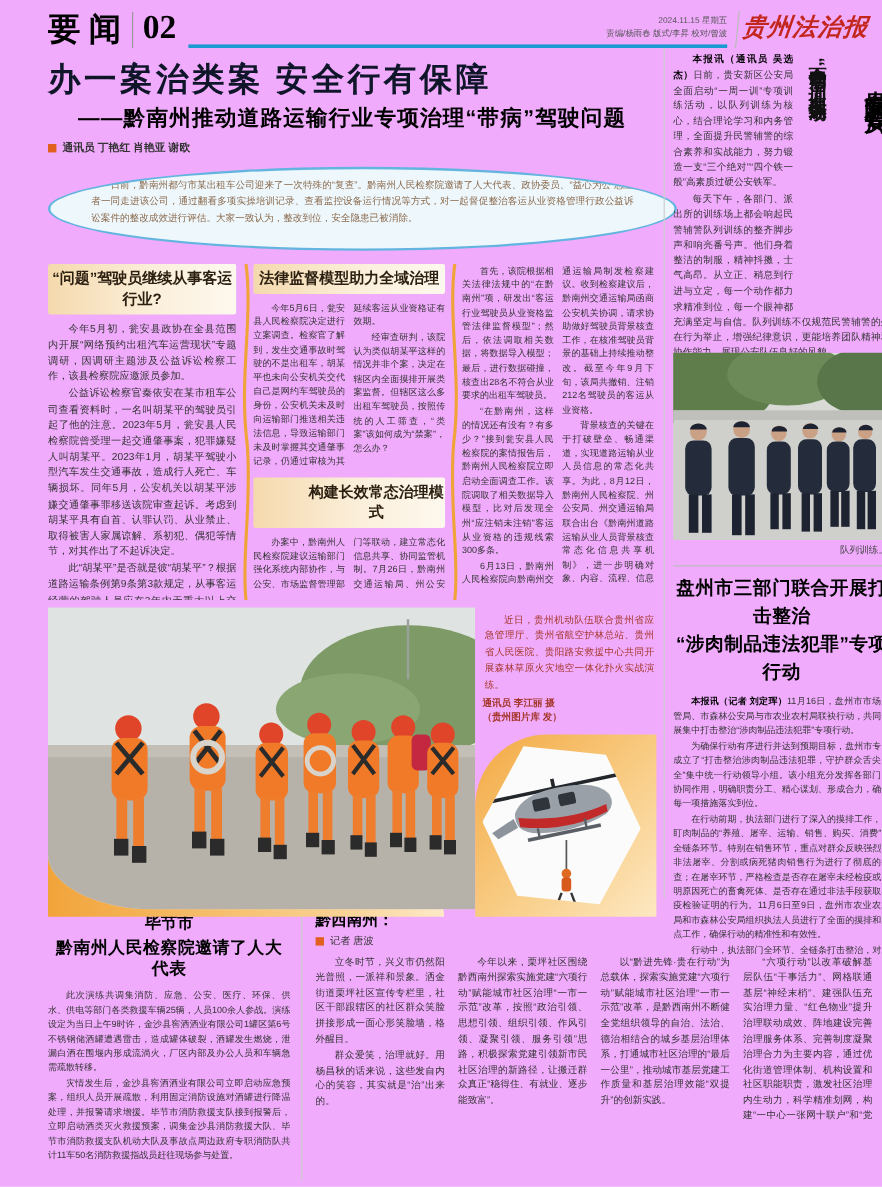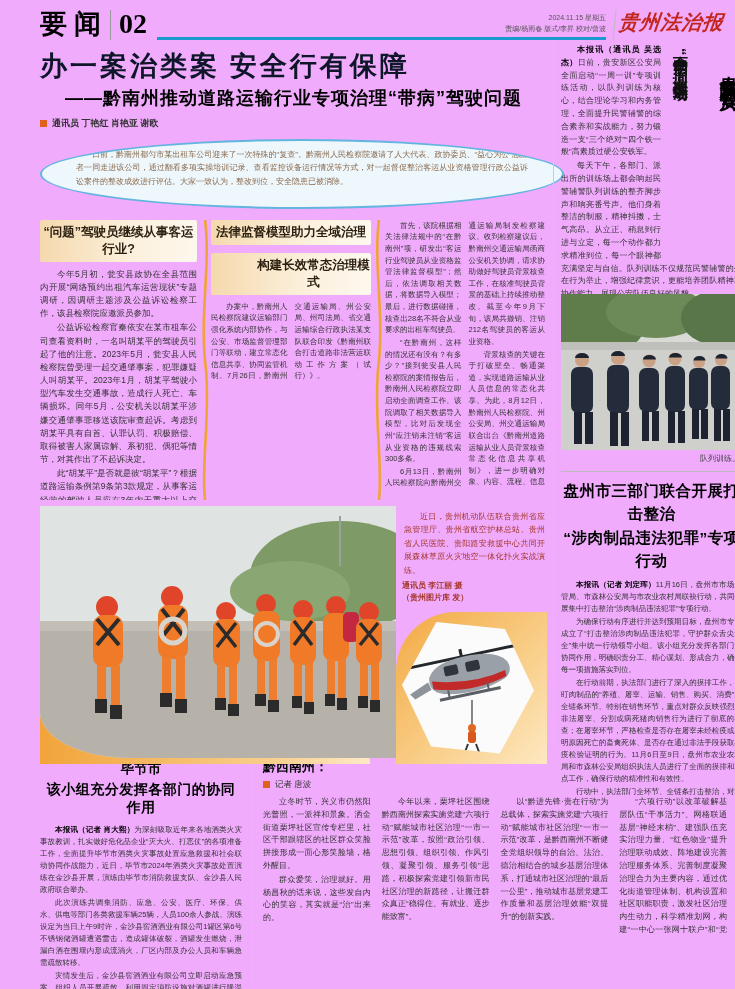--- a/index.html
+++ b/index.html
@@ -117,26 +117,30 @@
         </div>
         <div class="lead-oval">
           <p>日前，黔南州都匀市某出租车公司迎来了一次特殊的“复查”。黔南州人民检察院邀请了人大代表、政协委员、“益心为公”志愿者一同走进该公司，通过翻看多项实操培训记录、查看监控设备运行情况等方式，对一起督促整治客运从业资格管理行政公益诉讼案件的整改成效进行评估。大家一致认为，整改到位，安全隐患已被消除。</p>
         </div>
 
         <div class="main-cols">
           <div class="mcol mcol1">
             <span class="colhead">“问题”驾驶员继续从事客运行业?</span>
             <div>
                 <p>今年5月初，瓮安县政协在全县范围内开展“网络预约出租汽车运营现状”专题调研，因调研主题涉及公益诉讼检察工作，该县检察院应邀派员参加。</p>
-                <p>公益诉讼检察官秦依安在某市租车公司查看资料时，一名叫胡某平的驾驶员引起了他的注意。2023年5月，瓮安县人民检察院曾受理一起交通肇事案，犯罪嫌疑人叫胡某平。2023年1月，胡某平驾驶小型汽车发生交通事故，造成行人死亡、车辆损坏。同年5月，公安机关以胡某平涉嫌交通肇事罪移送该院审查起诉。考虑到胡某平具有自首、认罪认罚、积极赔偿、取得被害人家属谅解、系初犯、偶犯等情节，对其作出了不起诉决定。</p>
+                <p>公益诉讼检察官秦依安在某市租车公司查看资料时，一名叫胡某平的驾驶员引起了他的注意。2023年5月，瓮安县人民检察院曾受理一起交通肇事案，犯罪嫌疑人叫胡某平。2023年1月，胡某平驾驶小型汽车发生交通事故，造成行人死亡、车辆损坏。同年5月，公安机关以胡某平涉嫌交通肇事罪移送该院审查起诉。考虑到胡某平具有自首、认罪认罚、从业禁止、取得被害人家属谅解、系初犯、偶犯等情节，对其作出了不起诉决定。</p>
                 <p>此“胡某平”是否就是彼“胡某平”？根据道路运输条例第9条第3款规定，从事客运经营的驾驶人员应在3年内无重大以上交通责任事故记录。也就是说，如果是同一个人，胡某平在交通肇事后，根本不能再从事客运行业。</p>
               </div>
           </div>
           <div class="mcol mcol2">
             <span class="colhead">法律监督模型助力全域治理</span>
+            <div>
+                <p>今年5月6日，瓮安县人民检察院决定进行立案调查。检察官了解到，发生交通事故时驾驶的不是出租车，胡某平也未向公安机关交代自己是网约车驾驶员的身份，公安机关未及时向运输部门推送相关违法信息，导致运输部门未及时掌握其交通肇事记录，仍通过审核为其延续客运从业资格证有效期。</p>
+                <p>经审查研判，该院认为类似胡某平这样的情况并非个案，决定在辖区内全面摸排开展类案监督。但辖区这么多出租车驾驶员，按照传统的人工筛查，“类案”该如何成为“禁案”，怎么办？</p>
+              </div>
             <span class="colhead mid">构建长效常态治理模式</span>
             <div>
                 <p>办案中，黔南州人民检察院建议运输部门强化系统内部协作，与公安、市场监督管理部门等联动，建立常态化信息共享、协同监管机制。7月26日，黔南州交通运输局、州公安局、州司法局、省交通运输综合行政执法某支队联合印发《黔南州联合打击道路非法营运联动工作方案（试行）》。</p>
               </div>
           </div>
           <div class="mcol mcol3">
             <div>
                 <p>首先，该院根据相关法律法规中的“在黔南州”项，研发出“客运行业驾驶员从业资格监管法律监督模型”；然后，依法调取相关数据，将数据导入模型；最后，进行数据碰撞，核查出28名不符合从业要求的出租车驾驶员。</p>
                 <p>“在黔南州，这样的情况还有没有？有多少？”接到瓮安县人民检察院的案情报告后，黔南州人民检察院立即启动全面调查工作。该院调取了相关数据导入模型，比对后发现全州“应注销未注销”客运从业资格的违规线索300多条。</p>
                 <p>6月13日，黔南州人民检察院向黔南州交通运输局制发检察建议。收到检察建议后，黔南州交通运输局函商公安机关协调，请求协助做好驾驶员背景核查工作，在核准驾驶员背景的基础上持续推动整改。截至今年9月下旬，该局共撤销、注销212名驾驶员的客运从业资格。</p>
@@ -339,23 +343,22 @@
               <p>在行动前期，执法部门进行了深入的摸排工作，紧盯肉制品的“养殖、屠宰、运输、销售、购买、消费”等全链条环节。特别在销售环节，重点对群众反映强烈的非法屠宰、分割或病死猪肉销售行为进行了彻底的排查；在屠宰环节，严格检查是否存在屠宰未经检疫或不明原因死亡的畜禽死体、是否存在通过非法手段获取检疫检验证明的行为。11月6日至9日，盘州市农业农村局和市森林公安局组织执法人员进行了全面的摸排和蹲点工作，确保行动的精准性和有效性。</p>
               <p>行动中，执法部门全环节、全链条打击整治，对发现的违法犯罪线索进行深入挖掘和核查。通过依法运用资金、通讯、车辆、人员轨迹等信息，实现打一个、带一串、净一片的效果。同时，不断优化专项行动举措，以群众检验为成果标准，将群众舌尖安全作为“方向盘”。</p>
             </div>
         </div>
       </div>
     </div>
 
     <div class="bot-row">
       <div class="bijie">
         <div class="kick1">毕节市</div>
-        <div class="h4">该小组充分发挥各部门的协同作用</div>
+        <div class="h4">黔南州人民检察院邀请了人大代表</div>
         <div class="bj-body">
-          <p><b class="lead-b">本报讯（记者 肖大熙）</b><span>为深刻吸取近年来各地酒类火灾事故教训，扎实做好危化品企业“灭大火、打恶仗”的各项准备工作，全面提升毕节市酒类火灾事故处置应急救援和社会联动协同作战能力，近日，毕节市2024年酒类火灾事故处置演练在金沙县开展，演练由毕节市消防救援支队、金沙县人民政府联合举办。</span></p>
           <div>
               <p>此次演练共调集消防、应急、公安、医疗、环保、供水、供电等部门各类救援车辆25辆，人员100余人参战。演练设定为当日上午9时许，金沙县窖酒酒业有限公司1罐区第6号不锈钢储酒罐遭遇雷击，造成罐体破裂，酒罐发生燃烧，泄漏白酒在围堰内形成流淌火，厂区内部及办公人员和车辆急需疏散转移。</p>
               <p>灾情发生后，金沙县窖酒酒业有限公司立即启动应急预案，组织人员开展疏散，利用固定消防设施对酒罐进行降温处理，并报警请求增援。毕节市消防救援支队接到报警后，立即启动酒类灭火救援预案，调集金沙县消防救援大队、毕节市消防救援支队机动大队及事故点周边政府专职消防队共计11车50名消防救援指战员赶往现场参与处置。</p>
             </div>
         </div>
       </div>
       <div class="qxn">
         <div class="kick2">黔西南州：</div>
         <div class="qxn-by">
           <span class="sq"></span><span>记者 唐波</span>

